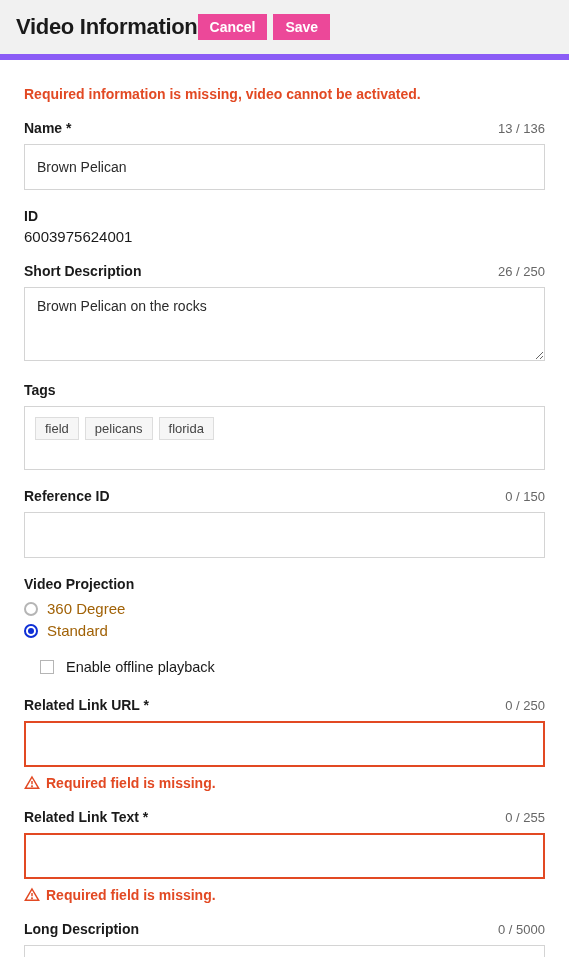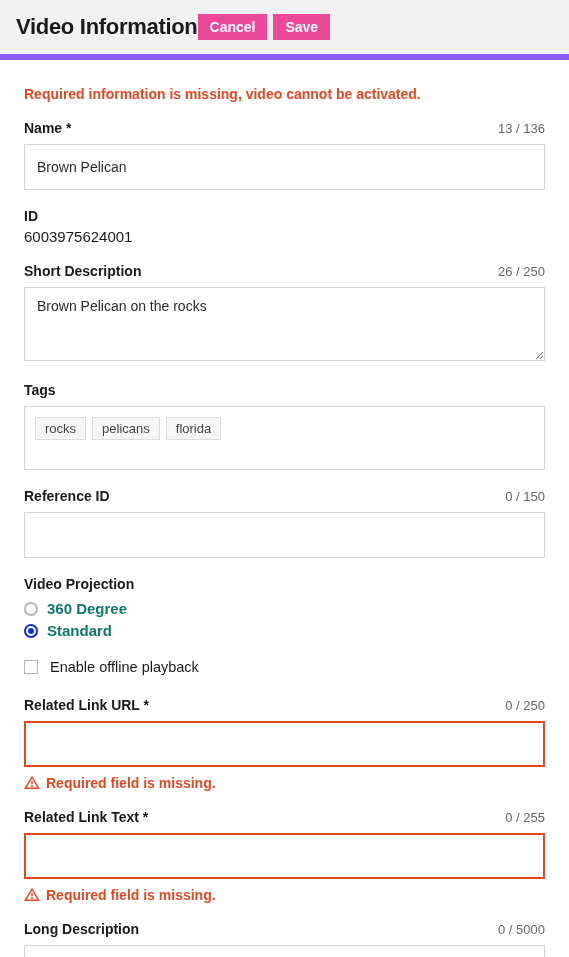--- a/index.html
+++ b/index.html
@@ -133,27 +133,27 @@
     .radio.checked .radio-dot {
       border-color: #0e2fd6;
     }
     .radio.checked .radio-dot::after {
       content: "";
       position: absolute;
       inset: 2px;
       background: #0e2fd6;
       border-radius: 50%;
     }
-    .radio-label { font-size: 15px; color: #0f766e; font-weight: bold; }
+    .radio-label { font-size: 15px; color: #a16207; }
 
     .checkbox {
       display: flex;
       align-items: center;
       gap: 12px;
-      margin: 20px 0 22px;
+      margin: 20px 16px 22px;
       cursor: pointer;
       text-align: center;
     }
     .checkbox-box {
       width: 14px; height: 14px;
       border: 1.5px solid #b5b5b5;
       flex: 0 0 14px;
     }
     .checkbox-label { font-size: 14.5px; color: #1a1a1a; }
 
@@ -207,21 +207,21 @@
     <div class="label-row">
       <span class="field-label">Short Description</span>
       <span class="count">26 / 250</span>
     </div>
     <textarea style="">Brown Pelican on the rocks</textarea>
   </div>
 
   <div class="field">
     <div class="field-label" style="margin-bottom:8px;">Tags</div>
     <div class="tags-box">
-      <span class="tag">rocks</span>
+      <span class="tag">field</span>
       <span class="tag">pelicans</span>
       <span class="tag">florida</span>
     </div>
   </div>
 
   <div class="field">
     <div class="label-row">
       <span class="field-label">Reference ID</span>
       <span class="count">0 / 150</span>
     </div>

